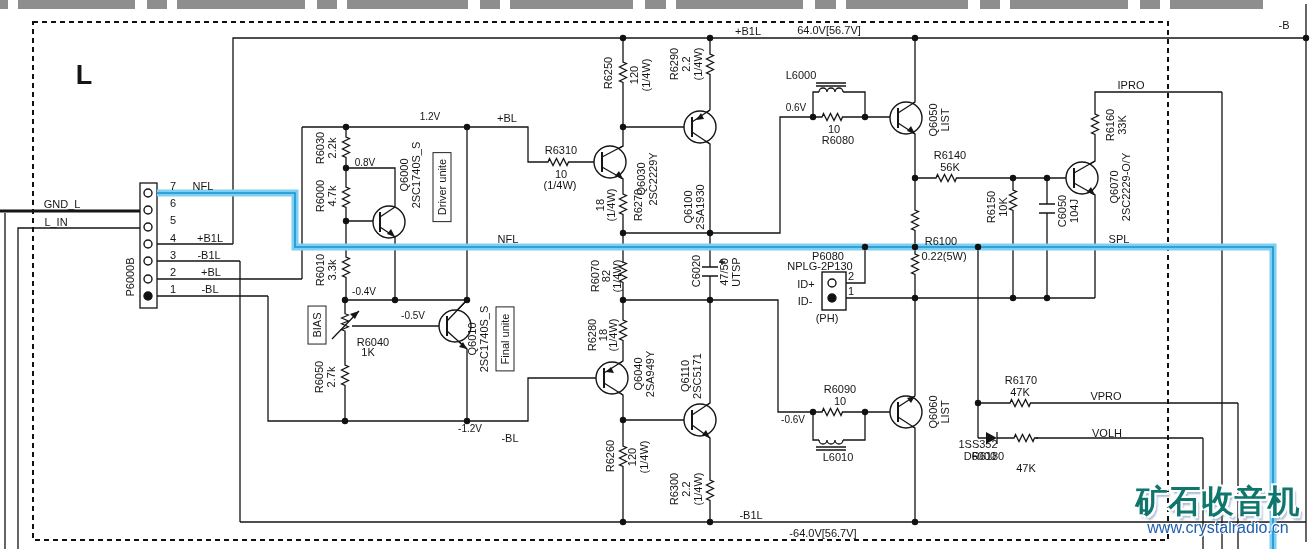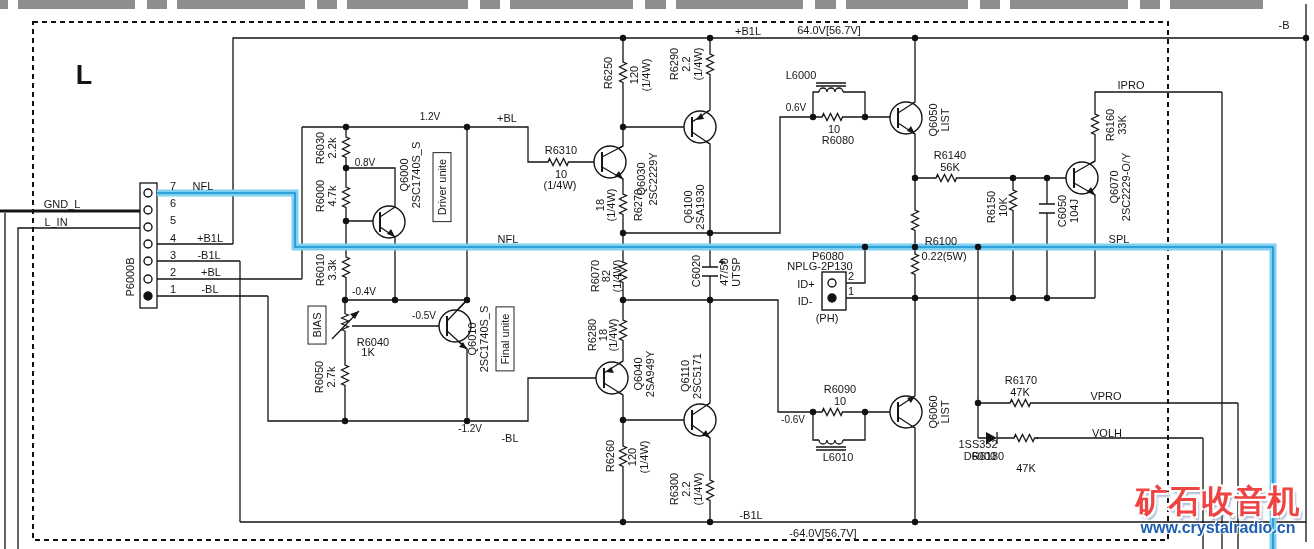--- a/index.html
+++ b/index.html
@@ -6,23 +6,23 @@
   .stage{position:relative;width:1314px;height:549px;background:#fff;overflow:hidden;
          font-family:"Liberation Sans",sans-serif;color:#151515}
   .stage svg{position:absolute;left:0;top:0}
   .lbl{position:absolute;font-size:11px;line-height:1;white-space:nowrap;
        transform:translate(-50%,-50%);color:#151515}
   .v{transform:translate(-50%,-50%) rotate(-90deg)}
   .sm{font-size:10px}
   .bigL{font-size:27px;font-weight:bold}
   .boxed{border:1.3px solid #222;padding:3px 6px;background:#fff}
   .wm{position:absolute;left:1122px;top:484px;width:192px;text-align:center;z-index:5}
-  .wm-title{font-size:32px;font-weight:bold;color:#ef4444;letter-spacing:1px;line-height:1.1;
+  .wm-title{font-size:32px;font-weight:bold;color:#0f766e;letter-spacing:1px;line-height:1.1;
     text-shadow:-2px -2px 0 #fff,2px -2px 0 #fff,-2px 2px 0 #fff,2px 2px 0 #fff,3px 4px 2px rgba(110,140,180,.6)}
-  .wm-url{font-size:16px;font-weight:bold;color:#1e5fb3;line-height:1.1;
+  .wm-url{font-size:16px;font-weight:normal;color:#1e5fb3;line-height:1.1;
     text-shadow:-1px -1px 0 #fff,1px 1px 0 #fff}
 </style>
 </head>
 <body>
 
 <div class="stage">
 
 <svg width="1314" height="549" viewBox="0 0 1314 549">
   <defs>
     <symbol id="rv" viewBox="0 0 10 26" preserveAspectRatio="none">
@@ -250,21 +250,21 @@
 <span class="lbl v" style="left:332px;top:196px">4.7k</span>
 <span class="lbl v" style="left:320px;top:270px">R6010</span>
 <span class="lbl v" style="left:332px;top:270px">3.3k</span>
 <span class="lbl sm" style="left:365px;top:163px">0.8V</span>
 <span class="lbl sm" style="left:364px;top:292px">-0.4V</span>
 <span class="lbl v boxed" style="left:317px;top:325px">BIAS</span>
 <span class="lbl" style="left:373px;top:342px">R6040</span>
 <span class="lbl" style="left:368px;top:352px">1K</span>
 <span class="lbl v" style="left:319px;top:377px">R6050</span>
 <span class="lbl v" style="left:331px;top:377px">2.7k</span>
-<span class="lbl sm" style="left:424px;top:316px">-0.5V</span>
+<span class="lbl sm" style="left:413px;top:316px">-0.5V</span>
 <span class="lbl v" style="left:404px;top:175px">Q6000</span>
 <span class="lbl v" style="left:416px;top:175px">2SC1740S_S</span>
 <span class="lbl v boxed" style="left:442px;top:187px">Driver unite</span>
 <span class="lbl v" style="left:472px;top:339px">Q6010</span>
 <span class="lbl v" style="left:484px;top:339px">2SC1740S_S</span>
 <span class="lbl v boxed" style="left:505px;top:339px">Final unite</span>
 <span class="lbl sm" style="left:470px;top:429px">-1.2V</span>
 <span class="lbl sm" style="left:430px;top:117px">1.2V</span>
 <span class="lbl" style="left:507px;top:118px">+BL</span>
 <span class="lbl" style="left:508px;top:239px">NFL</span>

